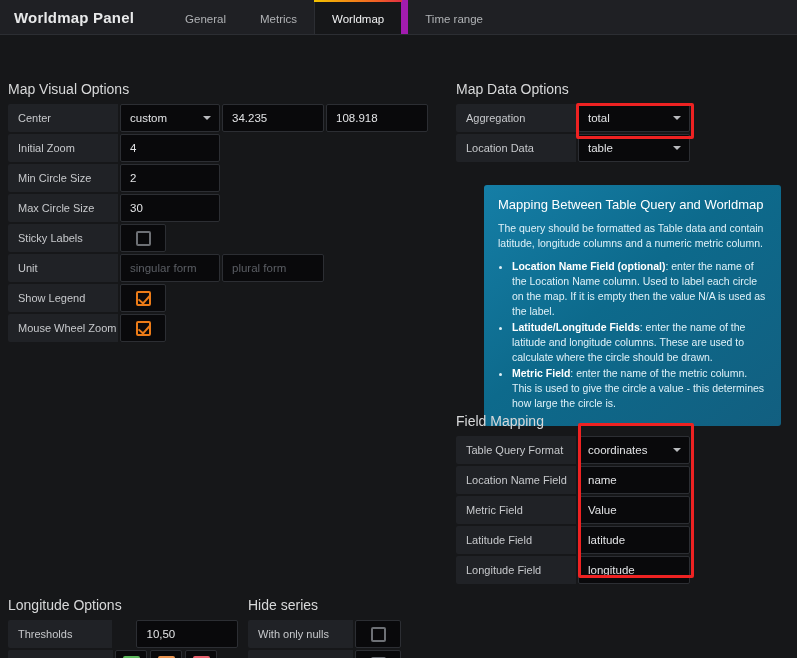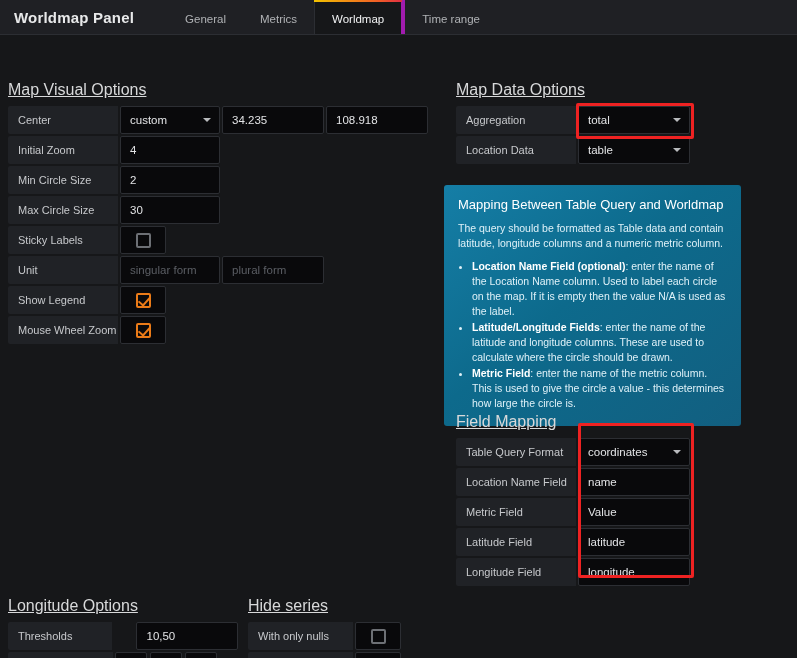--- a/index.html
+++ b/index.html
@@ -36,42 +36,41 @@
     padding: 0 17px 9px 17px;
     line-height: 1;
     cursor: pointer;
     white-space: nowrap;
   }
   .tab.active {
     color: #f2f3f4;
     background: #161719;
     padding-top: 9px;
     border-left: 1px solid #2c2e33;
-    border-right: 4px solid #a21caf;
+    border-right: 7px solid #a21caf;
     height: 100%;
     display: flex;
     align-items: flex-end;
   }
   .tab.active::before {
     content: "";
     position: absolute;
     left: -1px; right: -1px; top: 0;
     height: 2px;
     background: linear-gradient(90deg, #f2c200 0%, #f05a28 75%, #e02f44 100%);
   }
 
   
   .page { position: relative; padding: 0 8px; }
 
   .section-title {
-    font-size: 16px;
+    font-size: 14px;
     color: #d8d9da;
     margin-bottom: 7px;
     white-space: nowrap;
-    text-decoration: underline;
   }
 
   .col-left  { position: absolute; left: 8px;   top: 46px; width: 440px; }
   .col-right { position: absolute; left: 456px; top: 46px; width: 335px; }
   .bottom-left  { position: absolute; left: 8px;   top: 562px; width: 230px; }
   .bottom-right { position: absolute; left: 248px; top: 562px; width: 200px; }
 
   
   .row { display: flex; align-items: flex-end; margin-bottom: 2px; }
   .lbl {
@@ -154,21 +153,21 @@
   .w-lbl-b  { width: 105px; }
   .w-lbl-h  { width: 105px; }
   .w-ctl-l  { width: 100px; }
   .w-ctl-c  { width: 102px; }
   .w-ctl-r  { width: 112px; }
   .w-ctl-b  { width: 102px; margin-left: 24px; }
 
   
   .infobox {
     position: absolute;
-    left: 444px; top: 150px;
+    left: 484px; top: 150px;
     width: 297px;
     background: linear-gradient(140deg, #157ea6 0%, #0d6a8c 45%, #125f80 100%);
     border-radius: 3px;
     padding: 12px 14px 14px 14px;
     color: #dff1f8;
   }
   .info-h { font-size: 13px; color: #ffffff; margin-bottom: 9px; }
   .info-p { font-size: 10.5px; line-height: 15px; margin-bottom: 8px; }
   .infobox ul { margin: 0 0 0 14px; }
   .infobox li { font-size: 10.5px; line-height: 15px; margin-bottom: 1px; }

